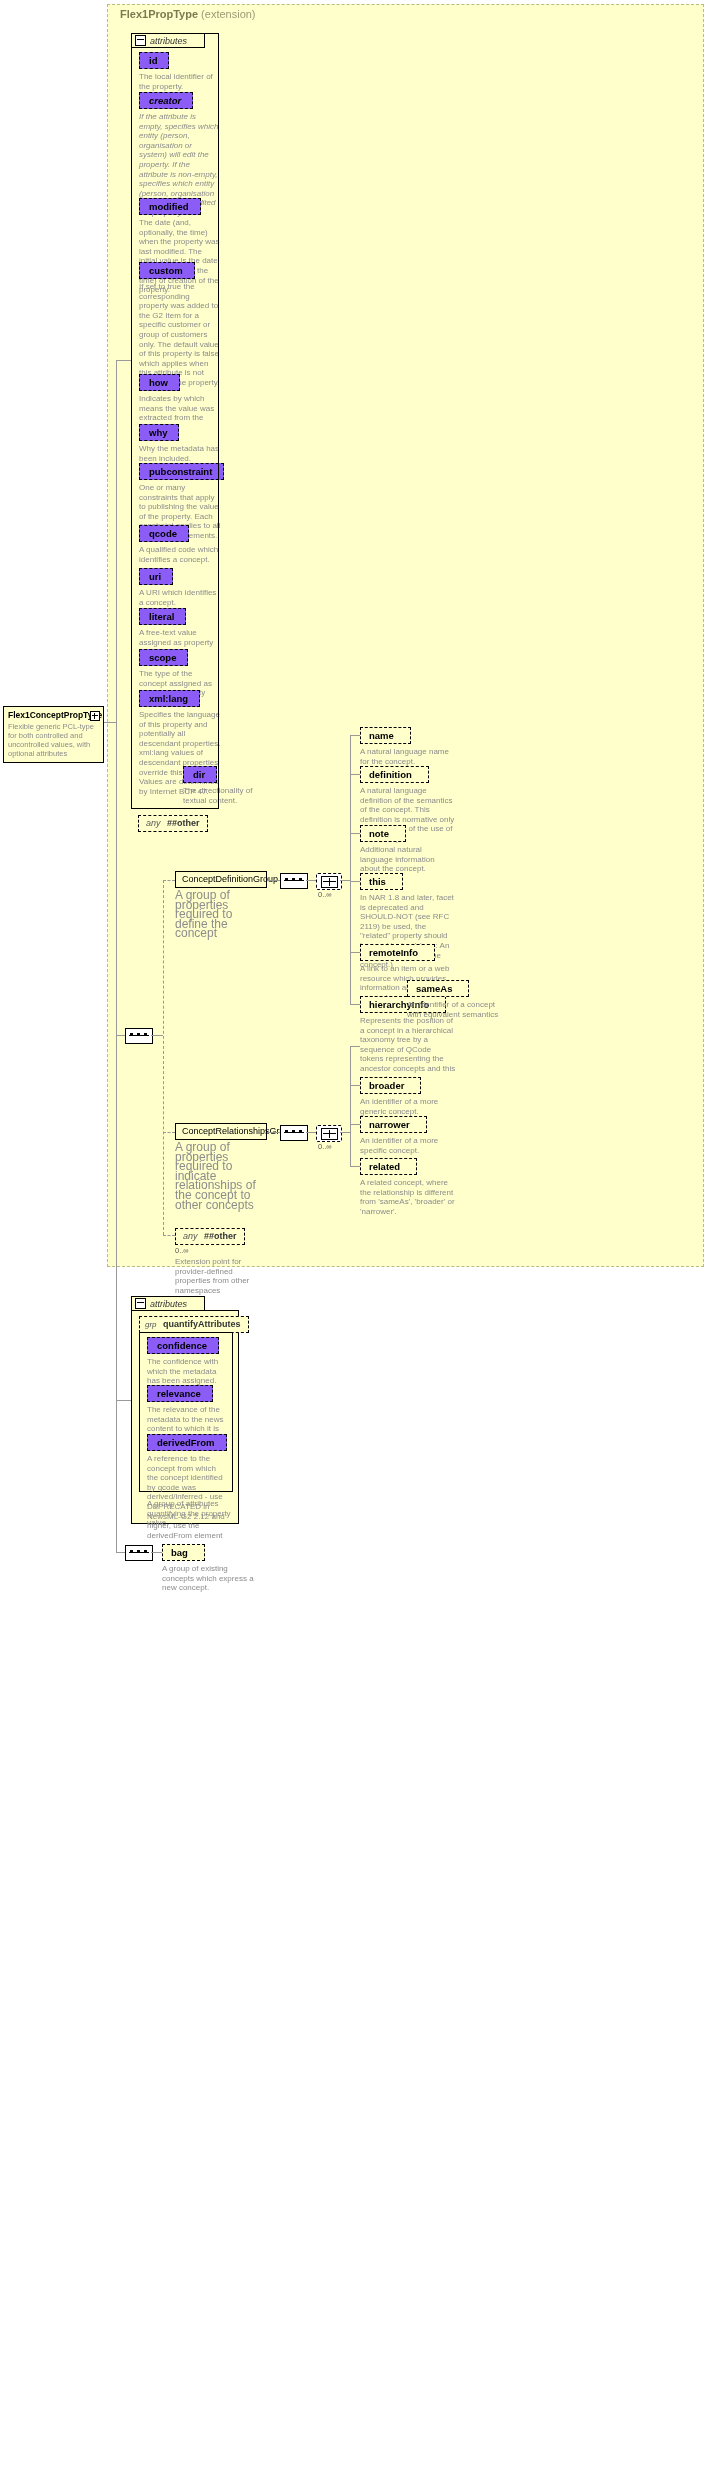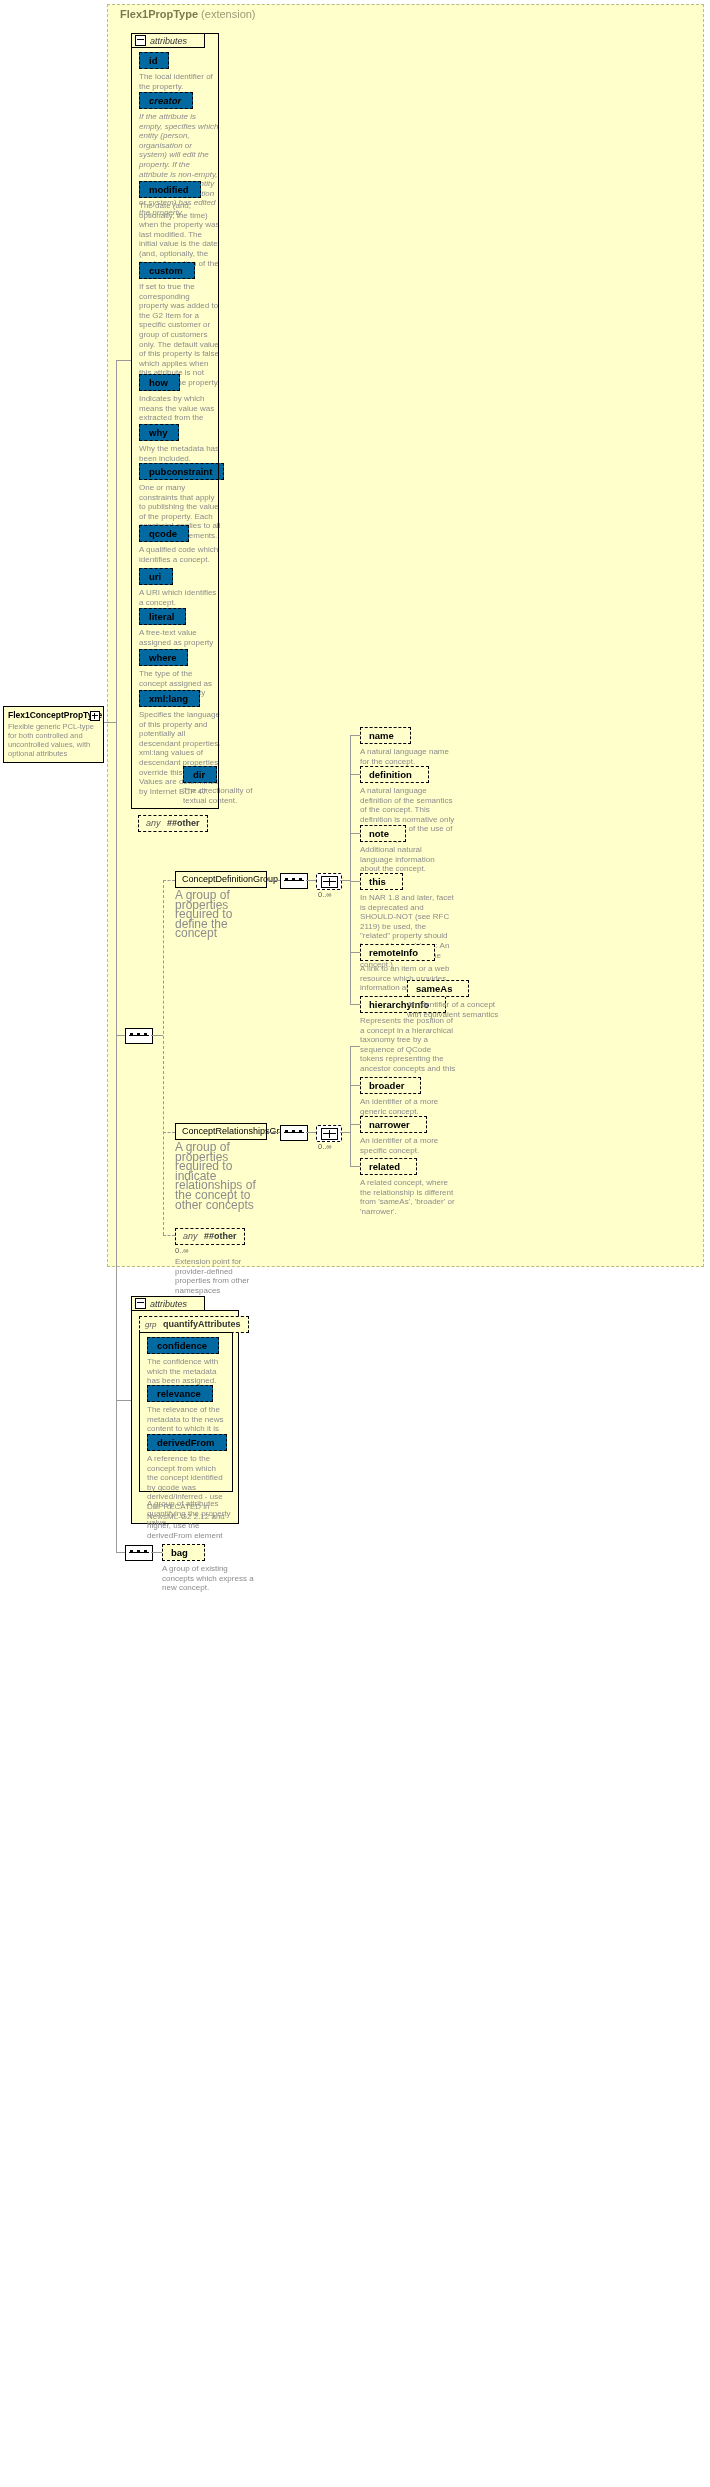--- a/index.html
+++ b/index.html
@@ -32,21 +32,21 @@
     background:#fff;margin-right:4px;position:relative;flex:0 0 auto;
   }
   .minus:before{
     content:"";position:absolute;left:1px;right:1px;top:3px;height:1px;background:#000;
   }
 
   
   .item{position:absolute;}
   .item .chip{
     position:relative;display:inline-block;
-    border:1px dashed #000;background:#0369a1;
+    border:1px dashed #000;background:#8b5cf6;
     padding:2px 11px 2px 9px;
     font-weight:bold;font-size:9.5px;color:#000;
     white-space:nowrap;line-height:11px;
   }
   .item .chip:after{
     content:"";position:absolute;left:3px;right:-3px;top:3px;bottom:-3px;
     background:#bbb;z-index:-1;
   }
   .desc{
     font-size:8px;color:#8c8c8c;line-height:9.6px;
@@ -176,21 +176,21 @@
 <div class="item" style="left:139px;top:52px;width:82px;">
   <span class="chip">id</span>
   <div class="desc">The local identifier of the property.</div>
 </div>
 
 <div class="item" style="left:139px;top:92px;width:82px;font-style:italic;">
   <span class="chip">creator</span>
   <div class="desc">If the attribute is empty, specifies which entity (person, organisation or system) will edit the property. If the attribute is non-empty, specifies which entity (person, organisation or system) has edited the property.</div>
 </div>
 
-<div class="item" style="left:139px;top:181px;width:82px;">
+<div class="item" style="left:139px;top:198px;width:82px;">
   <span class="chip">modified</span>
   <div class="desc">The date (and, optionally, the time) when the property was last modified. The initial value is the date (and, optionally, the time) of creation of the property.</div>
 </div>
 
 <div class="item" style="left:139px;top:262px;width:82px;">
   <span class="chip">custom</span>
   <div class="desc">If set to true the corresponding property was added to the G2 Item for a specific customer or group of customers only. The default value of this property is false which applies when this attribute is not used with the property.</div>
 </div>
 
 <div class="item" style="left:139px;top:374px;width:82px;">
@@ -217,21 +217,21 @@
   <span class="chip">uri</span>
   <div class="desc">A URI which identifies a concept.</div>
 </div>
 
 <div class="item" style="left:139px;top:608px;width:82px;">
   <span class="chip">literal</span>
   <div class="desc">A free-text value assigned as property value.</div>
 </div>
 
 <div class="item" style="left:139px;top:649px;width:82px;">
-  <span class="chip">where</span>
+  <span class="chip">scope</span>
   <div class="desc">The type of the concept assigned as controlled property value.</div>
 </div>
 
 <div class="item" style="left:139px;top:690px;width:82px;">
   <span class="chip">xml:lang</span>
   <div class="desc">Specifies the language of this property and potentially all descendant properties. xml:lang values of descendant properties override this value. Values are determined by Internet BCP 47.</div>
 </div>
 
 <div class="item" style="left:139px;top:766px;width:82px;margin-left:44px;">
   <span class="chip">dir</span>

